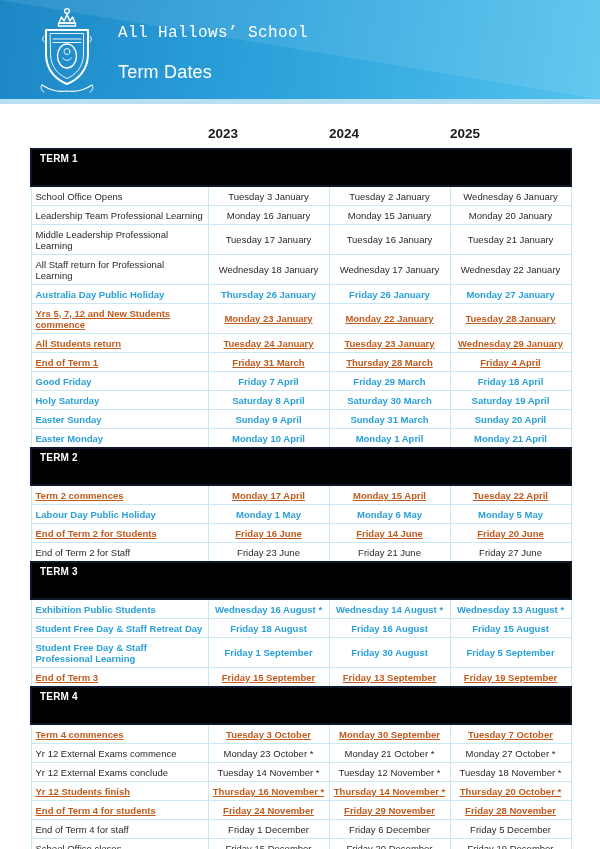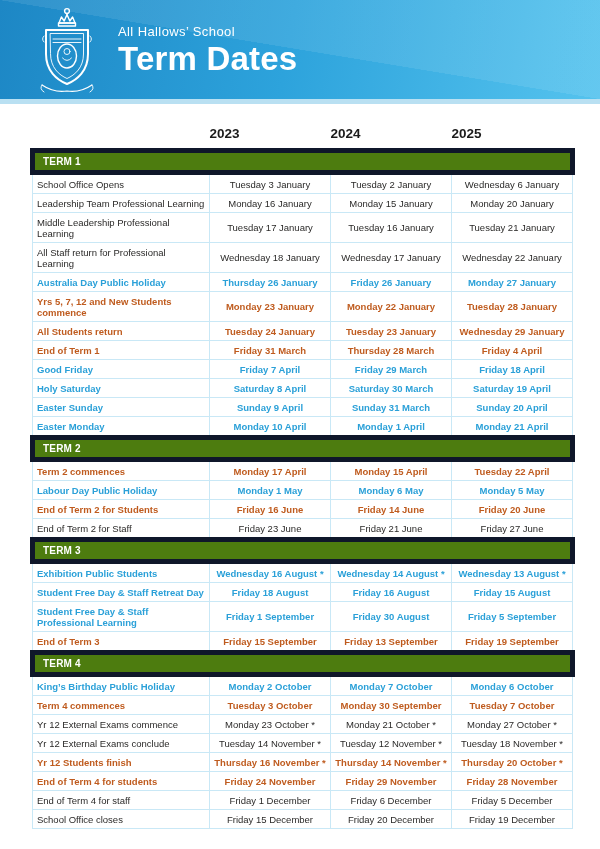--- a/index.html
+++ b/index.html
@@ -21,61 +21,61 @@
     position:absolute; inset:0;
     background:linear-gradient(to top right, rgba(255,255,255,0) 49.9%, rgba(255,255,255,0.09) 50%);
     pointer-events:none;
   }
   .crest {
     position:absolute; left:30px; top:6px;
     width:74px; height:92px;
   }
   .hero-text { position:absolute; left:118px; top:24px; color:#ffffff; }
   .school-name {
-    font-family:Liberation Sans, sans-serif;
-    font-size:13px; letter-spacing:0.4px;
+    font-family:Liberation Mono, monospace;
+    font-size:16px; letter-spacing:0.4px;
   }
   .page-title {
-    font-size:33px; font-weight:bold; margin-top:1px; letter-spacing:0.2px;
+    font-size:18px; font-weight:normal; margin-top:20px; letter-spacing:0.2px;
   }
   
   main { padding:22px 30px 0 30px; }
   table.term-table {
     width:540px;
     border-collapse:collapse;
     table-layout:fixed;
   }
   col.label-col  { width:177px; }
   col.date-col   { width:121px; }
   thead th {
     border:none;
     font-size:13.5px; font-weight:bold; color:#1b1b1b;
     padding:0 0 7px 0;
     text-align:left;
   }
   tr.term-bar td {
-    background:#4d7c0f;
+    background:#000000;
     color:#ffffff; font-weight:bold;
     font-size:10px; letter-spacing:0.2px;
-    padding:3px 0 3px 8px;
-    border:5px solid #0f172a;
+    padding:3px 0 21px 8px;
+    border:2px solid #0f172a;
     line-height:11px;
   }
   tr.data-row td {
     border:1px solid #c9e8f6;
     font-size:9.5px;
     line-height:11px;
     padding:3.5px 4px;
     background:#ffffff;
   }
   td.label-cell { text-align:left; padding-left:8px; }
   td.date-cell  { text-align:center; }
   tr.style-plain  td { color:#2b2a29; font-weight:normal; }
   tr.style-blue   td { color:#2aa0d8; font-weight:bold; }
-  tr.style-orange td { color:#bf5b1e; font-weight:bold; }
+  tr.style-orange td { color:#bf5b1e; font-weight:bold;text-decoration:underline; }
 </style>
 </head>
 <body>
 
 <div class="page">
 
   <header class="hero">
     <svg class="crest" viewBox="0 0 74 92" fill="none" xmlns="http://www.w3.org/2000/svg">
       <g stroke="#ffffff" fill="none" stroke-width="1.4" stroke-linejoin="round" stroke-linecap="round">
 
@@ -250,26 +250,20 @@
           </tr>
           <tr class="data-row style-orange">
             <td class="label-cell">End of Term 3</td>
             <td class="date-cell">Friday 15 September</td>
             <td class="date-cell">Friday 13 September</td>
             <td class="date-cell">Friday 19 September</td>
           </tr>
           <tr class="term-bar">
             <td colspan="4">TERM 4</td>
           </tr>
-          <tr class="data-row style-blue">
-            <td class="label-cell">King’s Birthday Public Holiday</td>
-            <td class="date-cell">Monday 2 October</td>
-            <td class="date-cell">Monday 7 October</td>
-            <td class="date-cell">Monday 6 October</td>
-          </tr>
           <tr class="data-row style-orange">
             <td class="label-cell">Term 4 commences</td>
             <td class="date-cell">Tuesday 3 October</td>
             <td class="date-cell">Monday 30 September</td>
             <td class="date-cell">Tuesday 7 October</td>
           </tr>
           <tr class="data-row style-plain">
             <td class="label-cell">Yr 12 External Exams commence</td>
             <td class="date-cell">Monday 23 October *</td>
             <td class="date-cell">Monday 21 October *</td>

